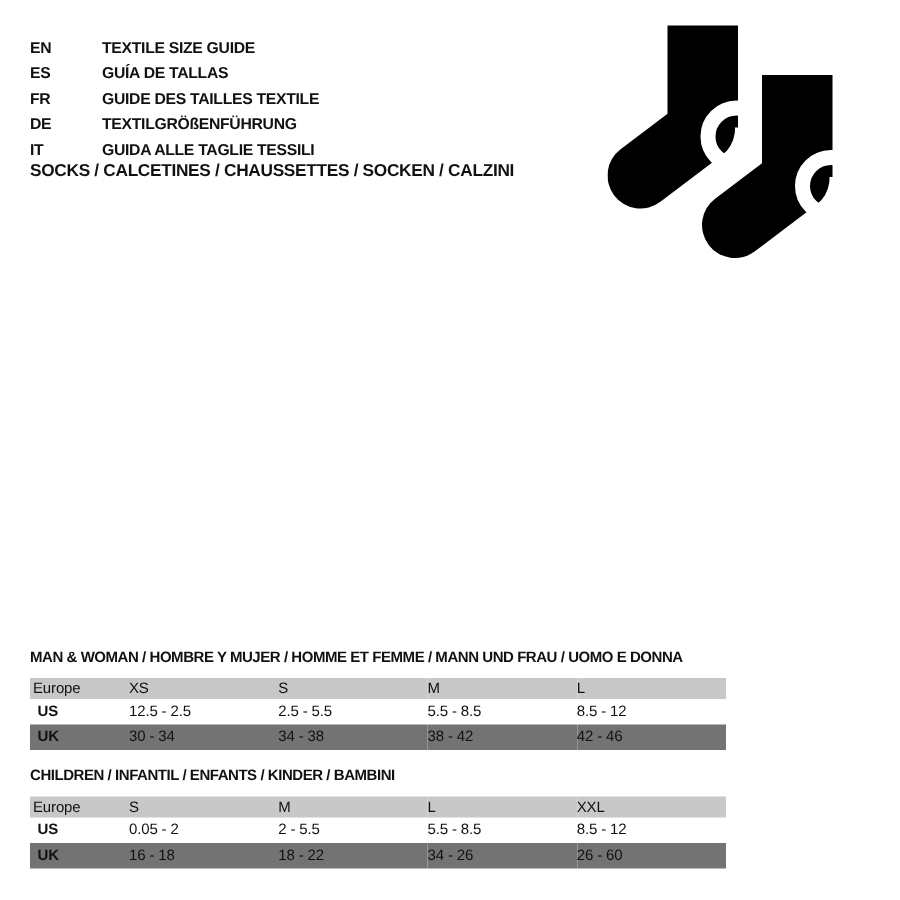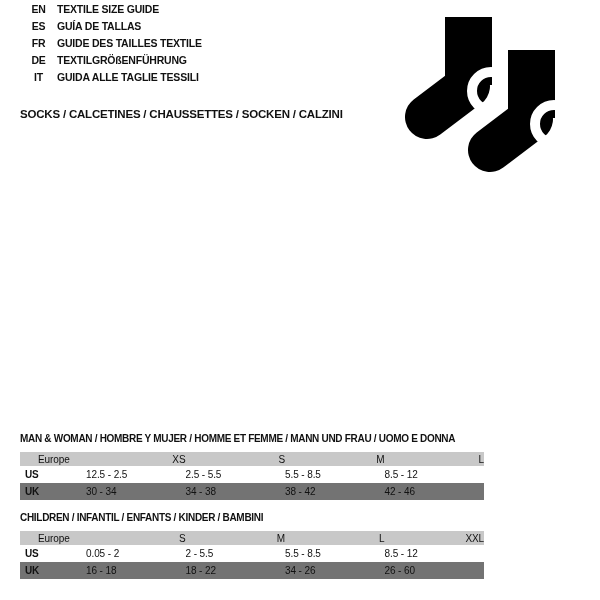--- a/index.html
+++ b/index.html
@@ -1,42 +1,42 @@
 <!DOCTYPE html>
 <html><head>
 <meta charset="utf-8">
 <style>
   html,body{margin:0;padding:0;background:#fff;}
   body{width:600px;height:600px;overflow:hidden;font-family:"Liberation Sans",sans-serif;color:#111;}
   .page{position:relative;width:600px;height:600px;background:#fff;}
 
   
-  .lang-list{position:absolute;left:20px;top:0;text-align:center;}
+  .lang-list{position:absolute;left:20px;top:23px;}
   .lang-row{display:flex;height:17px;align-items:center;}
   .lang-code{width:37px;font-size:10.5px;font-weight:bold;letter-spacing:-0.2px;}
-  .lang-label{font-size:10.5px;font-weight:bold;letter-spacing:-0.2px;white-space:nowrap;}
+  .lang-label{font-size:10.5px;font-weight:bold;letter-spacing:-0.2px;white-space:nowrap;margin-left:11px;}
 
   
   .category-line{position:absolute;left:20px;top:108px;font-size:11.5px;font-weight:bold;
     letter-spacing:-0.2px;white-space:nowrap;}
 
   
   .socks-icon{position:absolute;left:405px;top:10px;width:175px;height:170px;}
 
   
   .table-block{position:absolute;left:20px;width:464px;}
   .table-block.adults{top:409px;margin-top:24px;}
   .table-block.children{top:512px;}
   .tbl-title{font-size:10px;font-weight:bold;letter-spacing:-0.3px;line-height:12px;
     margin:0 0 7px 0;white-space:nowrap;}
   table.size-table{border-collapse:collapse;width:464px;table-layout:fixed;}
   table.size-table col.label-col{width:66px;}
   table.size-table th{background:#c8c8c8;height:14px;font-weight:normal;font-size:10px;
-    letter-spacing:-0.1px;text-align:right;padding:0;}
-  table.size-table th.first{text-align:left;padding-left:18px;}
+    letter-spacing:-0.1px;text-align:left;padding:0;}
+  table.size-table th.first{text-align:left;padding-left:2px;}
   table.size-table td{height:17px;font-size:10px;letter-spacing:-0.1px;padding:0;}
   table.size-table td.first{text-align:left;padding-left:5px;font-weight:bold;}
   table.size-table tbody tr.striped{background:#737373;}
 </style>
 </head>
 <body>
 
 <div class="page">
 
   <div class="lang-list">

